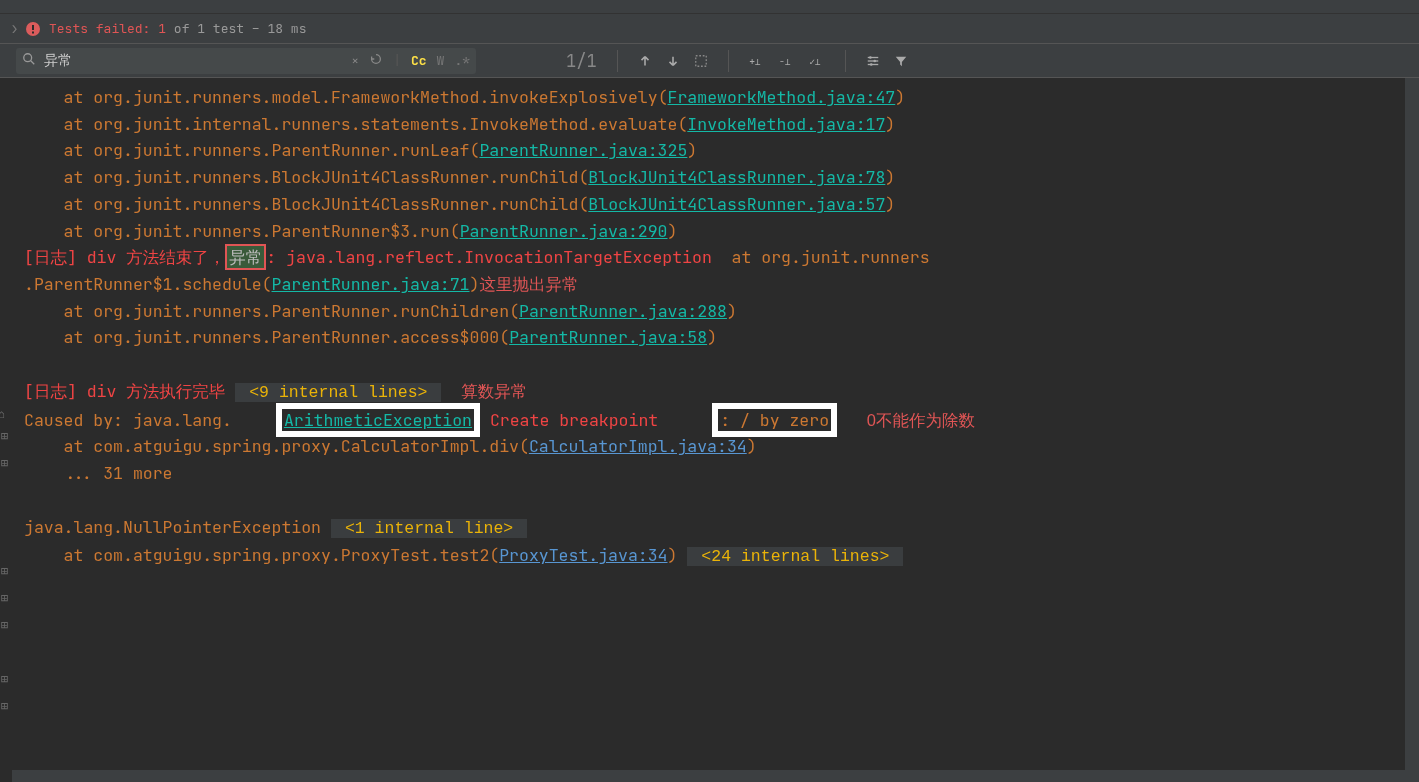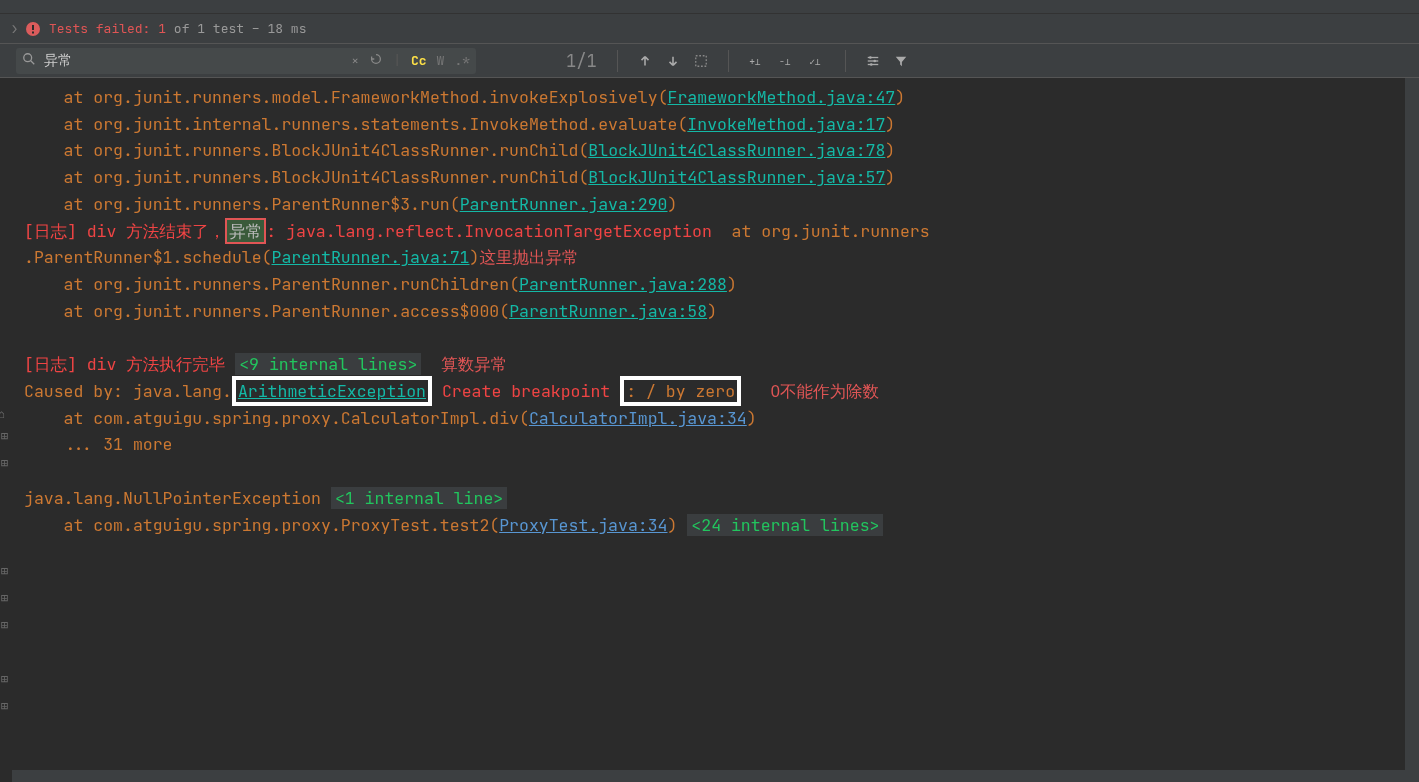--- a/index.html
+++ b/index.html
@@ -97,31 +97,33 @@
 .gray { color: #ef4444; }
 .gray-u { color: #14b8a6; text-decoration: underline; }
 .blue-u { color: #5896d2; text-decoration: underline; }
 .white { color: #ef4444; }
 .hl {
   background: #3a5a3a;
   border: 2px solid #e05555;
   padding: 0 2px;
 }
 .red-box {
-  border: 4px solid #ffffff;
+  border: 6px solid #ffffff;
   padding: 0 2px;
+  margin-left: 44px;
 }
 .red-annot {
   color: #e05555;
   font-family: sans-serif;
 }
 .dim-box {
   background: #3a3d3f;
-  color: #22c55e;
-  padding: 0 4px;
+  color: #eab308;
+  padding: 0 14px;
+  font-family: Liberation Mono, monospace;
 }
 .scrollbar-right {
   position: absolute;
   right: 0; top: 78px; bottom: 0;
   width: 14px;
   background: #3c3f41;
 }
 .scrollbar-bottom {
   position: absolute;
   left: 12px; right: 14px; bottom: 0;
@@ -222,20 +224,21 @@
         <svg width="14" height="14" viewBox="0 0 16 16">
           <path d="M2 3 L14 3 L9 9 L9 14 L7 12 L7 9 Z" fill="#aaa"></path>
         </svg>
       </span>
   </div>
 </div>
 
 <div class="console">
   <div class="line"><span class="orange">    at </span><span class="orange">org.junit.runners.model.FrameworkMethod.invokeExplosively</span><span class="orange">(</span><span class="gray-u">FrameworkMethod.java:47</span><span class="orange">)</span></div>
   <div class="line"><span class="orange">    at </span><span class="orange">org.junit.internal.runners.statements.InvokeMethod.evaluate</span><span class="orange">(</span><span class="gray-u">InvokeMethod.java:17</span><span class="orange">)</span></div>
+  <div class="line"><span class="orange">    at </span><span class="orange">org.junit.runners.ParentRunner.runLeaf</span><span class="orange">(</span><span class="gray-u">ParentRunner.java:325</span><span class="orange">)</span></div>
   <div class="line"><span class="orange">    at </span><span class="orange">org.junit.runners.BlockJUnit4ClassRunner.runChild</span><span class="orange">(</span><span class="gray-u">BlockJUnit4ClassRunner.java:78</span><span class="orange">)</span></div>
   <div class="line"><span class="orange">    at </span><span class="orange">org.junit.runners.BlockJUnit4ClassRunner.runChild</span><span class="orange">(</span><span class="gray-u">BlockJUnit4ClassRunner.java:57</span><span class="orange">)</span></div>
   <div class="line"><span class="orange">    at </span><span class="orange">org.junit.runners.ParentRunner$3.run</span><span class="orange">(</span><span class="gray-u">ParentRunner.java:290</span><span class="orange">)</span></div>
   <div class="line"><span class="white">[日志] div 方法结束了，</span><span class="hl">异常</span><span class="white">: java.lang.reflect.InvocationTargetException</span><span class="orange">  at </span><span class="orange">org.junit.runners</span></div>
   <div class="line"><span class="orange">.ParentRunner$1.schedule</span><span class="orange">(</span><span class="gray-u">ParentRunner.java:71</span><span class="orange">)</span><span class="red-annot">这里抛出异常</span></div>
   <div class="line"><span class="orange">    at </span><span class="orange">org.junit.runners.ParentRunner.runChildren</span><span class="orange">(</span><span class="gray-u">ParentRunner.java:288</span><span class="orange">)</span></div>
   <div class="line"><span class="orange">    at </span><span class="orange">org.junit.runners.ParentRunner.access$000</span><span class="orange">(</span><span class="gray-u">ParentRunner.java:58</span><span class="orange">)</span></div>
   <div class="line">&nbsp;</div>
   <div class="line"><span class="white">[日志] div 方法执行完毕 </span><span class="dim-box">&lt;9 internal lines&gt;</span>  <span class="red-annot">算数异常</span></div>
   <div class="line"><span class="orange">Caused by: java.lang.</span><span class="gray-u red-box">ArithmeticException</span> <span class="gray">Create breakpoint</span> <span class="orange red-box">: / by zero</span>   <span class="red-annot">0不能作为除数</span></div>

